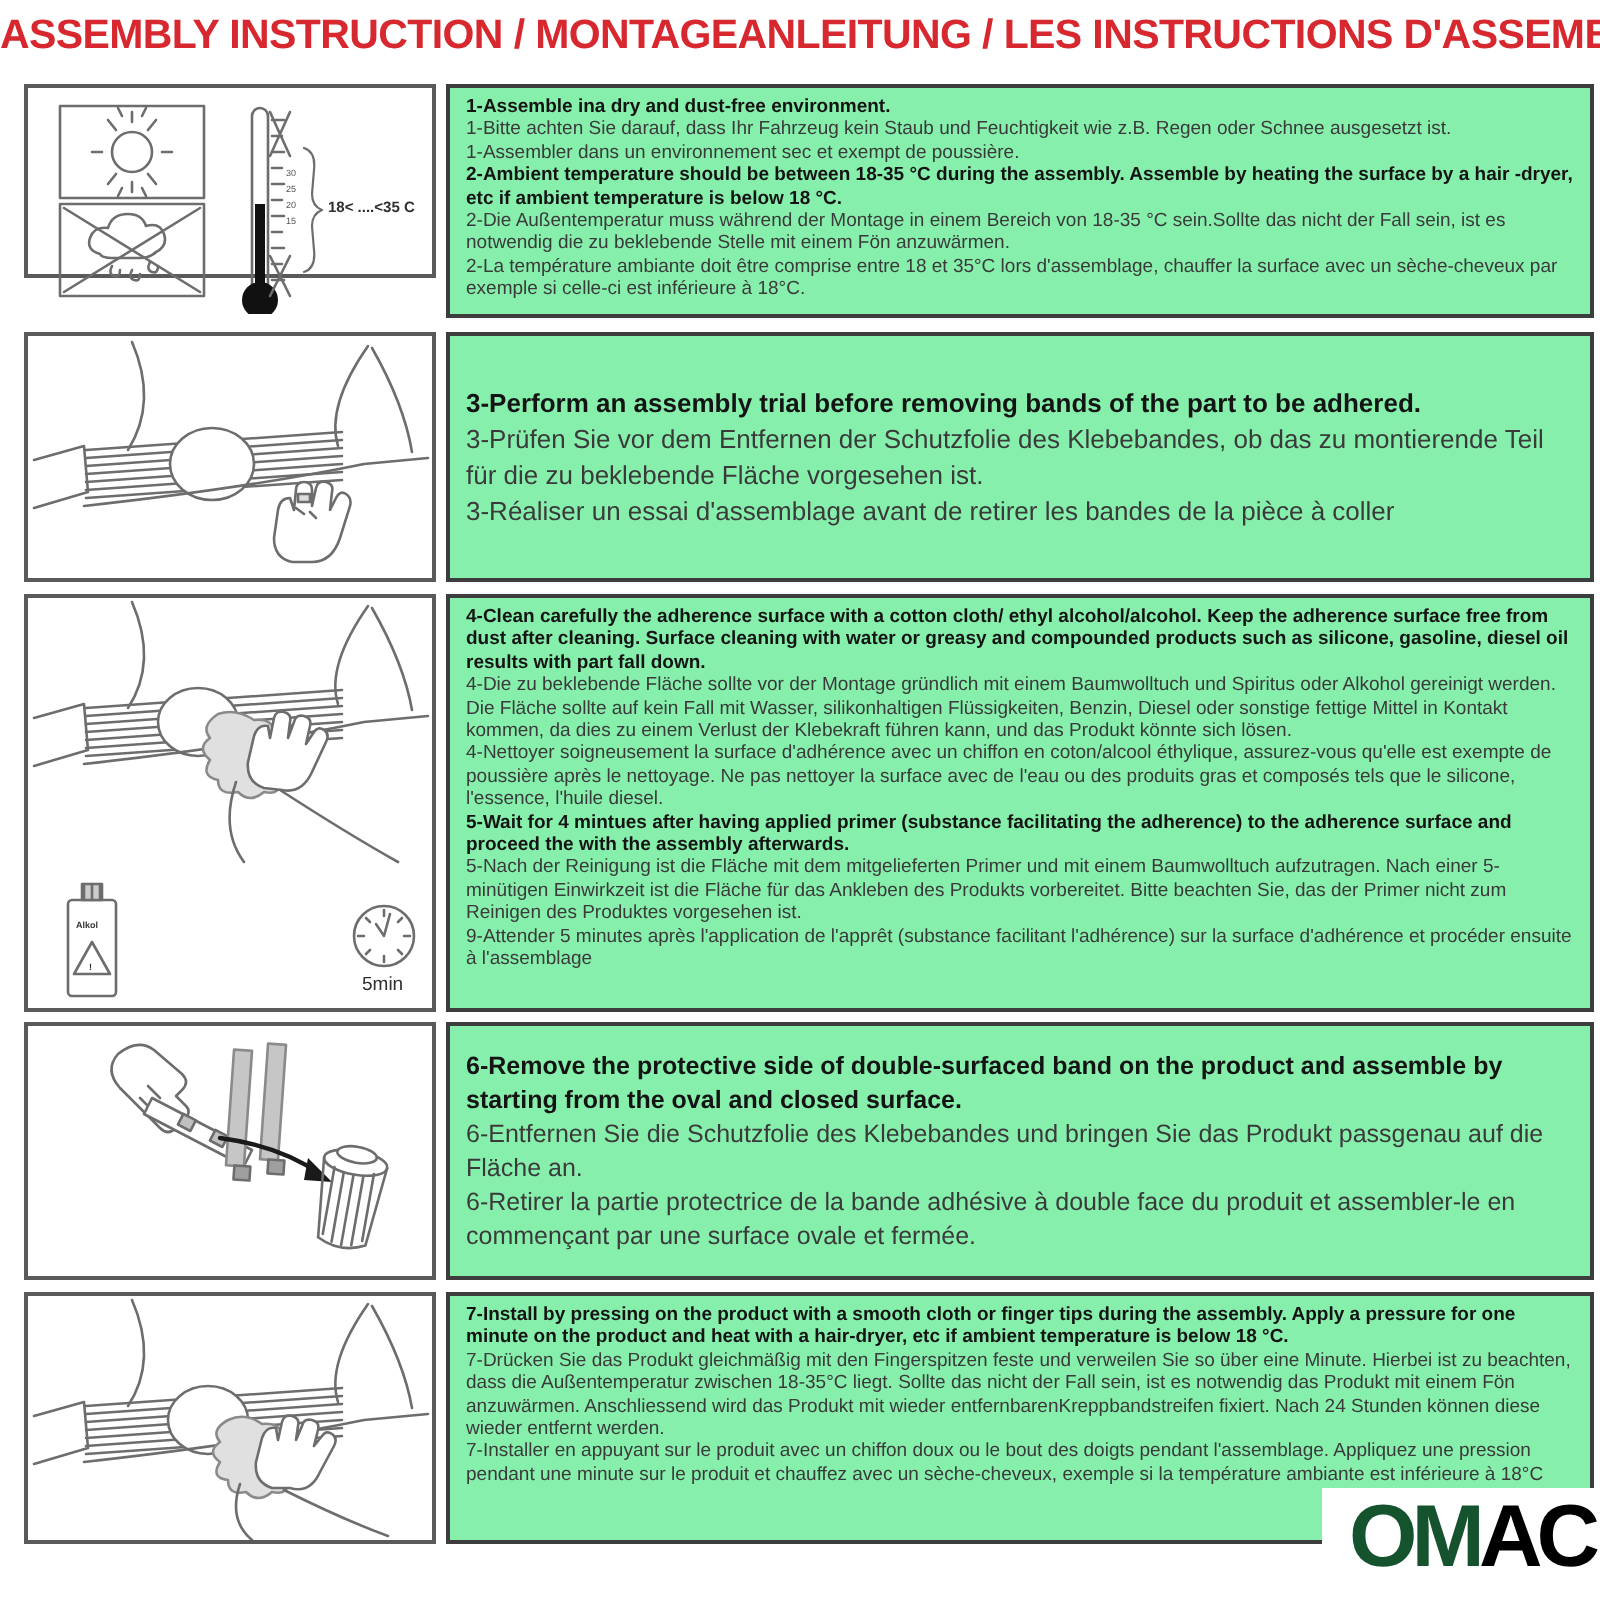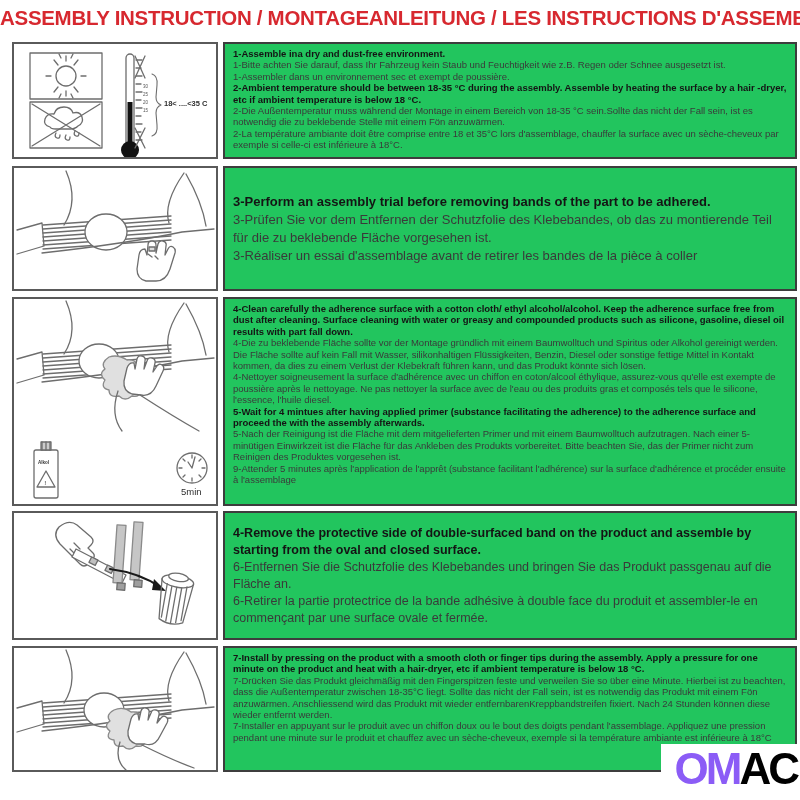--- a/index.html
+++ b/index.html
@@ -1,37 +1,37 @@
 <!DOCTYPE html>
 <html><head>
 <meta charset="utf-8">
 <style>
   html,body{margin:0;padding:0;background:#fff;}
   body{width:800px;height:800px;position:relative;font-family:"Liberation Sans",sans-serif;overflow:hidden;}
   .page-title{position:absolute;left:0;top:6px;width:800px;text-align:center;
     color:#d7282f;font-weight:bold;font-size:20.5px;letter-spacing:-0.3px;white-space:nowrap;}
   .imgbox{position:absolute;left:12px;width:206px;border:2px solid #5a5a5a;box-sizing:border-box;background:#fff;}
   .txtbox{position:absolute;left:223px;width:574px;border:2px solid #3d3d3d;box-sizing:border-box;
-    background:#22c55e;display:flex;flex-direction:column;}
+    background:#86efac;display:flex;flex-direction:column;}
   .txtbox .inner{padding:4px 8px;}
   .vcenter{justify-content:center;}
   .txt p{margin:0;color:#3a3a3a;}
   .txt p.b{font-weight:bold;color:#141414;}
   .small .txt p{font-size:9.5px;line-height:11.4px;}
   .large .txt p{font-size:13px;line-height:18px;}
   .mlarge .txt p{font-size:12.5px;line-height:17px;}
   .txt .group + .group{}
   svg{display:block;}
   .lineart{stroke:#6d6d6d;fill:none;stroke-width:1.3;stroke-linecap:round;stroke-linejoin:round;}
   .logo{position:absolute;right:3px;top:744px;background:#fff;padding:2px 0 2px 14px;
     font-weight:bold;font-size:44px;line-height:46px;letter-spacing:-3px;white-space:nowrap;}
-  .logo .blk{color:#8b5cf6;}
+  .logo .blk{color:#14532d;}
   .logo .red{color:#000000;}
   
-  #r1i{top:42px;height:117px;} #r1t{top:42px;height:117px;}
+  #r1i{top:42px;height:97px;} #r1t{top:42px;height:117px;}
   #r2i{top:166px;height:125px;} #r2t{top:166px;height:125px;}
   #r3i{top:297px;height:209px;} #r3t{top:297px;height:209px;align-items:center;}
   #r4i{top:511px;height:129px;} #r4t{top:511px;height:129px;}
   #r5i{top:646px;height:126px;} #r5t{top:646px;height:126px;}
   .tinytxt{font-size:7.5px;font-weight:bold;fill:#2f2f2f;stroke:none;}
   .microtxt{font-size:4.5px;fill:#555;stroke:none;}
   .svglabel{font-size:9.5px;fill:#2f2f2f;stroke:none;}
 </style>
 </head>
 <body>
@@ -185,21 +185,21 @@
         <ellipse cx="160" cy="64" rx="10" ry="4" fill="#fff"></ellipse>
         <path d="M144,68 L148,108 q12,6 24,0 L176,68"></path>
         <path d="M150,72 v34 M155,74 v35 M160,74 v36 M165,74 v35 M170,72 v34"></path>
       </g>
     </g>
   </svg>
 </div>
 <div class="txtbox mlarge vcenter" id="r4t">
   <div class="inner txt">
       <div class="group">
-        <p class="b">4-Remove the protective side of double-surfaced band on the product and assemble by starting from the oval and closed surface.</p>
+        <p class="b">6-Remove the protective side of double-surfaced band on the product and assemble by starting from the oval and closed surface.</p>
         <p>6-Entfernen Sie die Schutzfolie des Klebebandes und bringen Sie das Produkt passgenau auf die Fläche an.</p>
         <p>6-Retirer la partie protectrice de la bande adhésive à double face du produit et assembler-le en commençant par une surface ovale et fermée.</p>
       </div>
     </div>
 </div>
 
 <div class="imgbox" id="r5i">
   <svg width="202" height="122" viewBox="0 0 202 122">
     <g class="lineart">
       <path d="M3,60 L28,53 L30,76 L3,84"></path>

